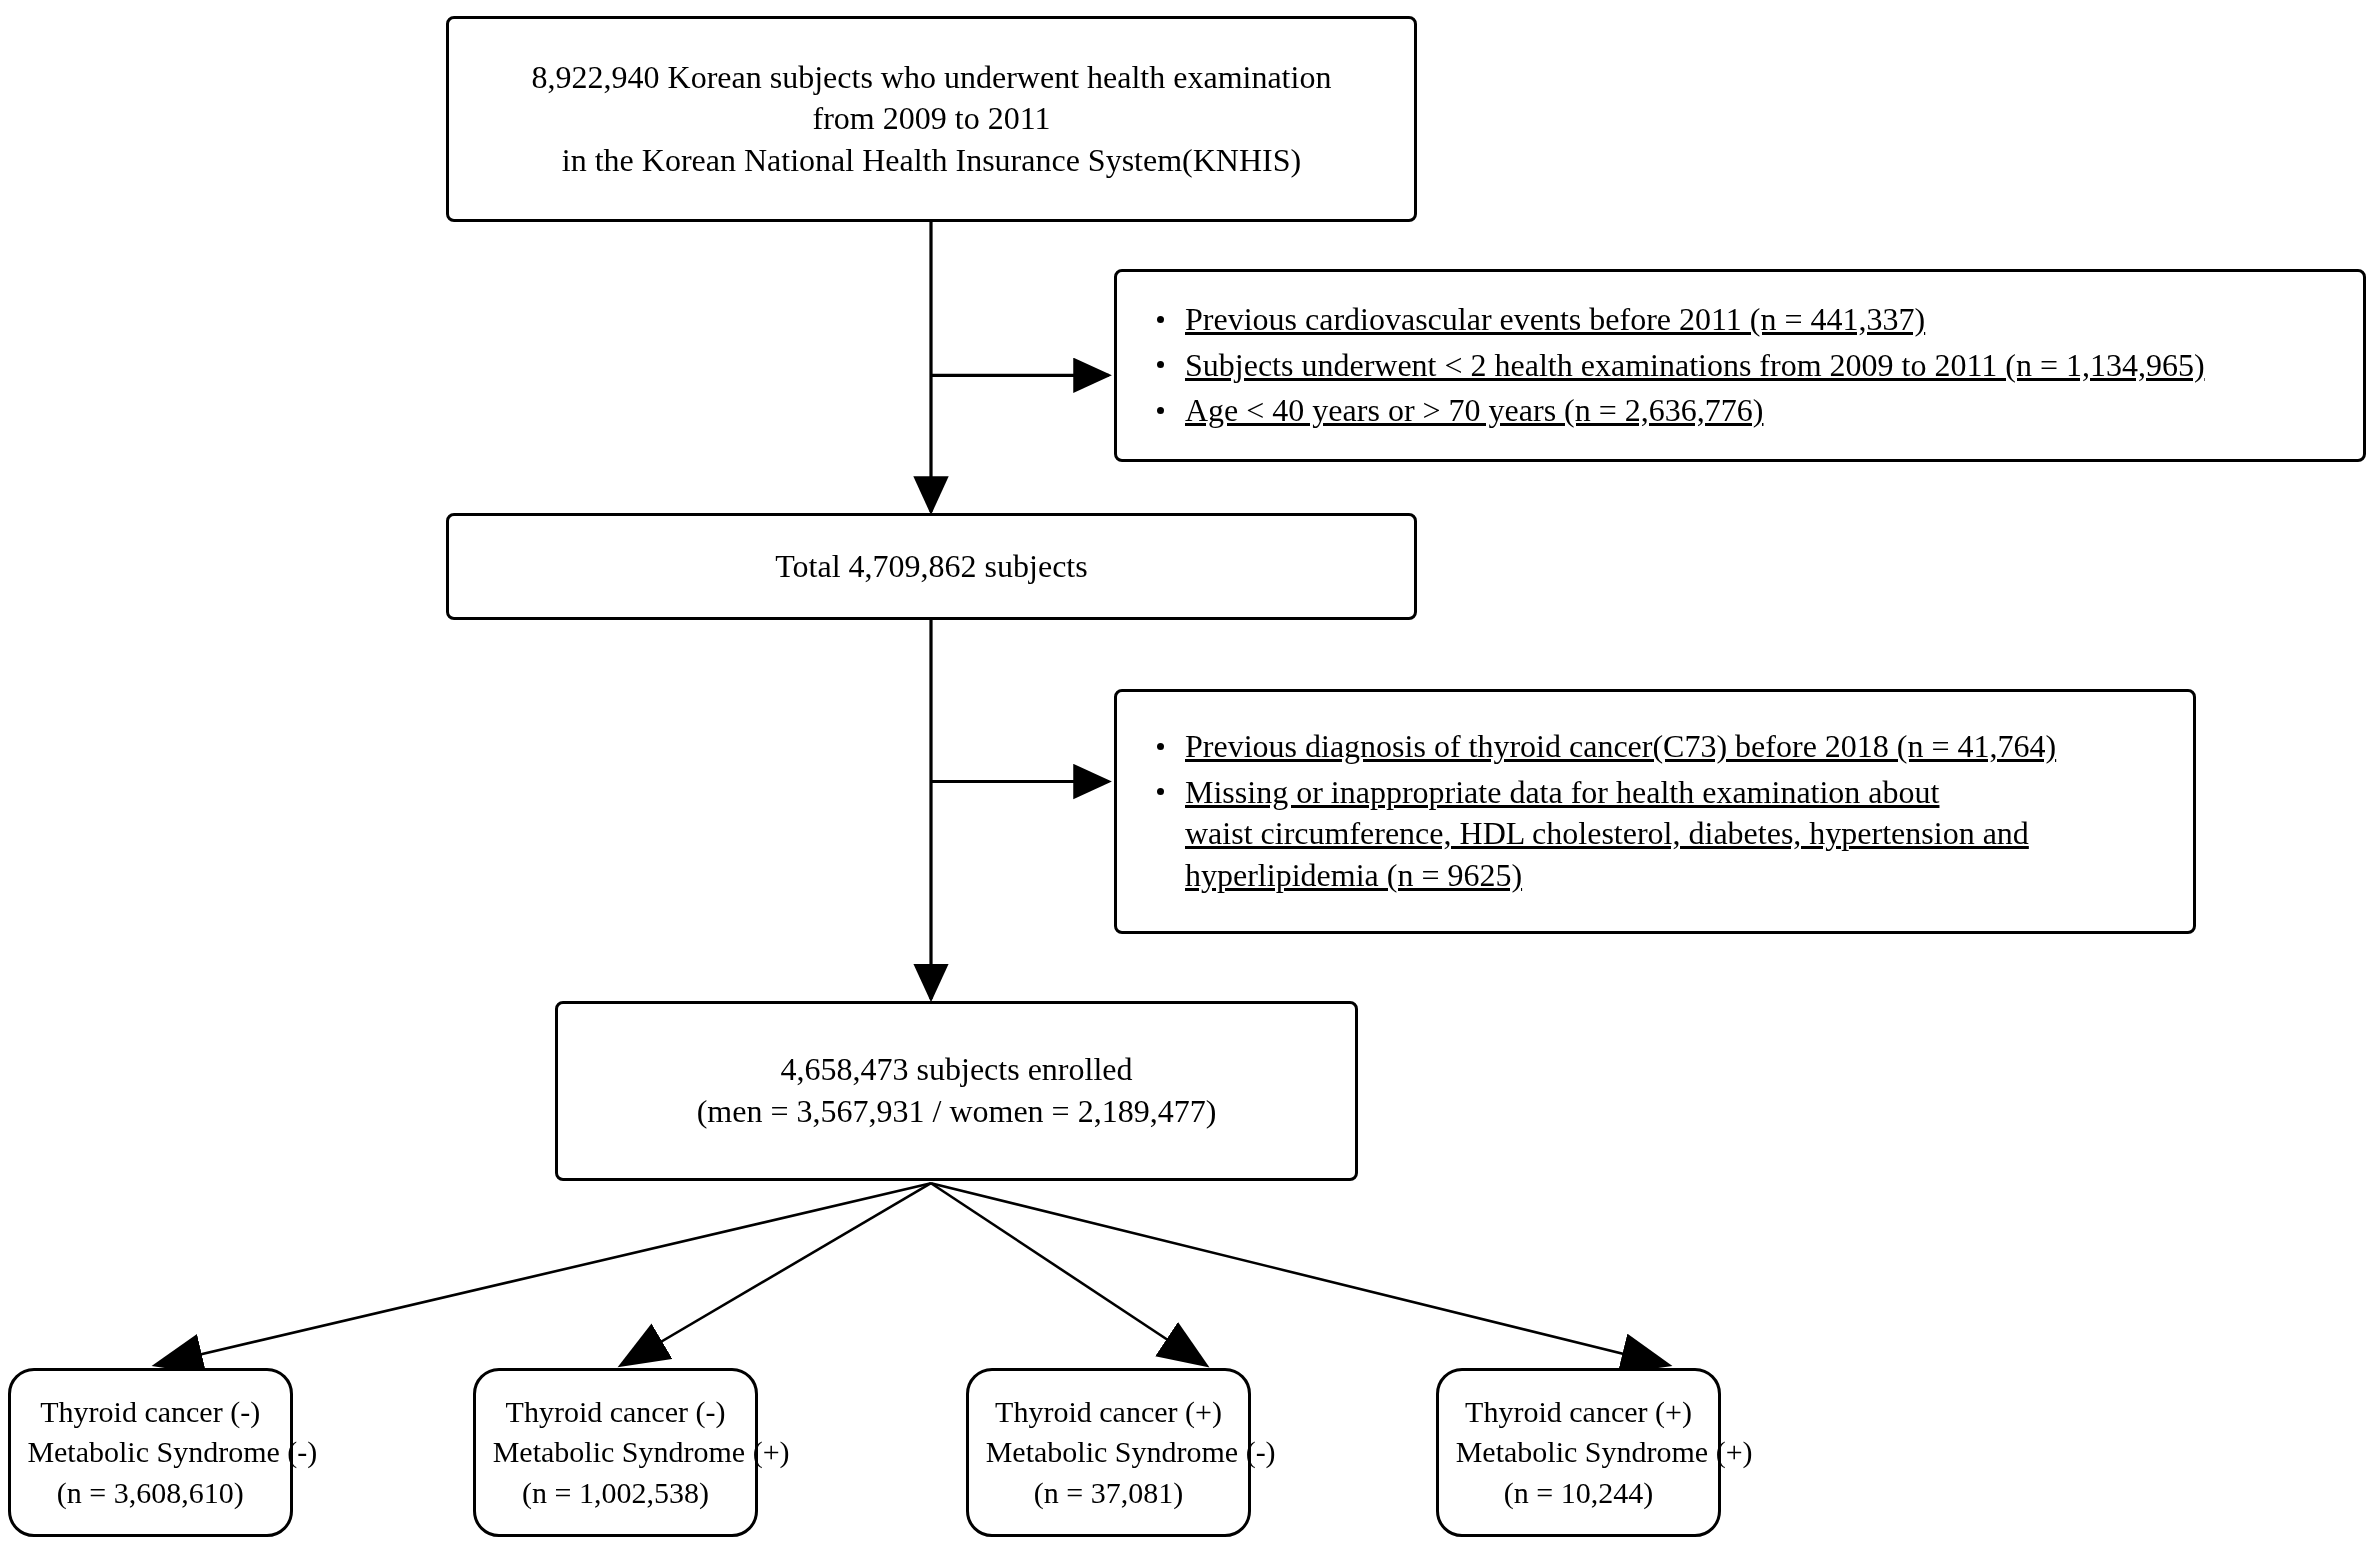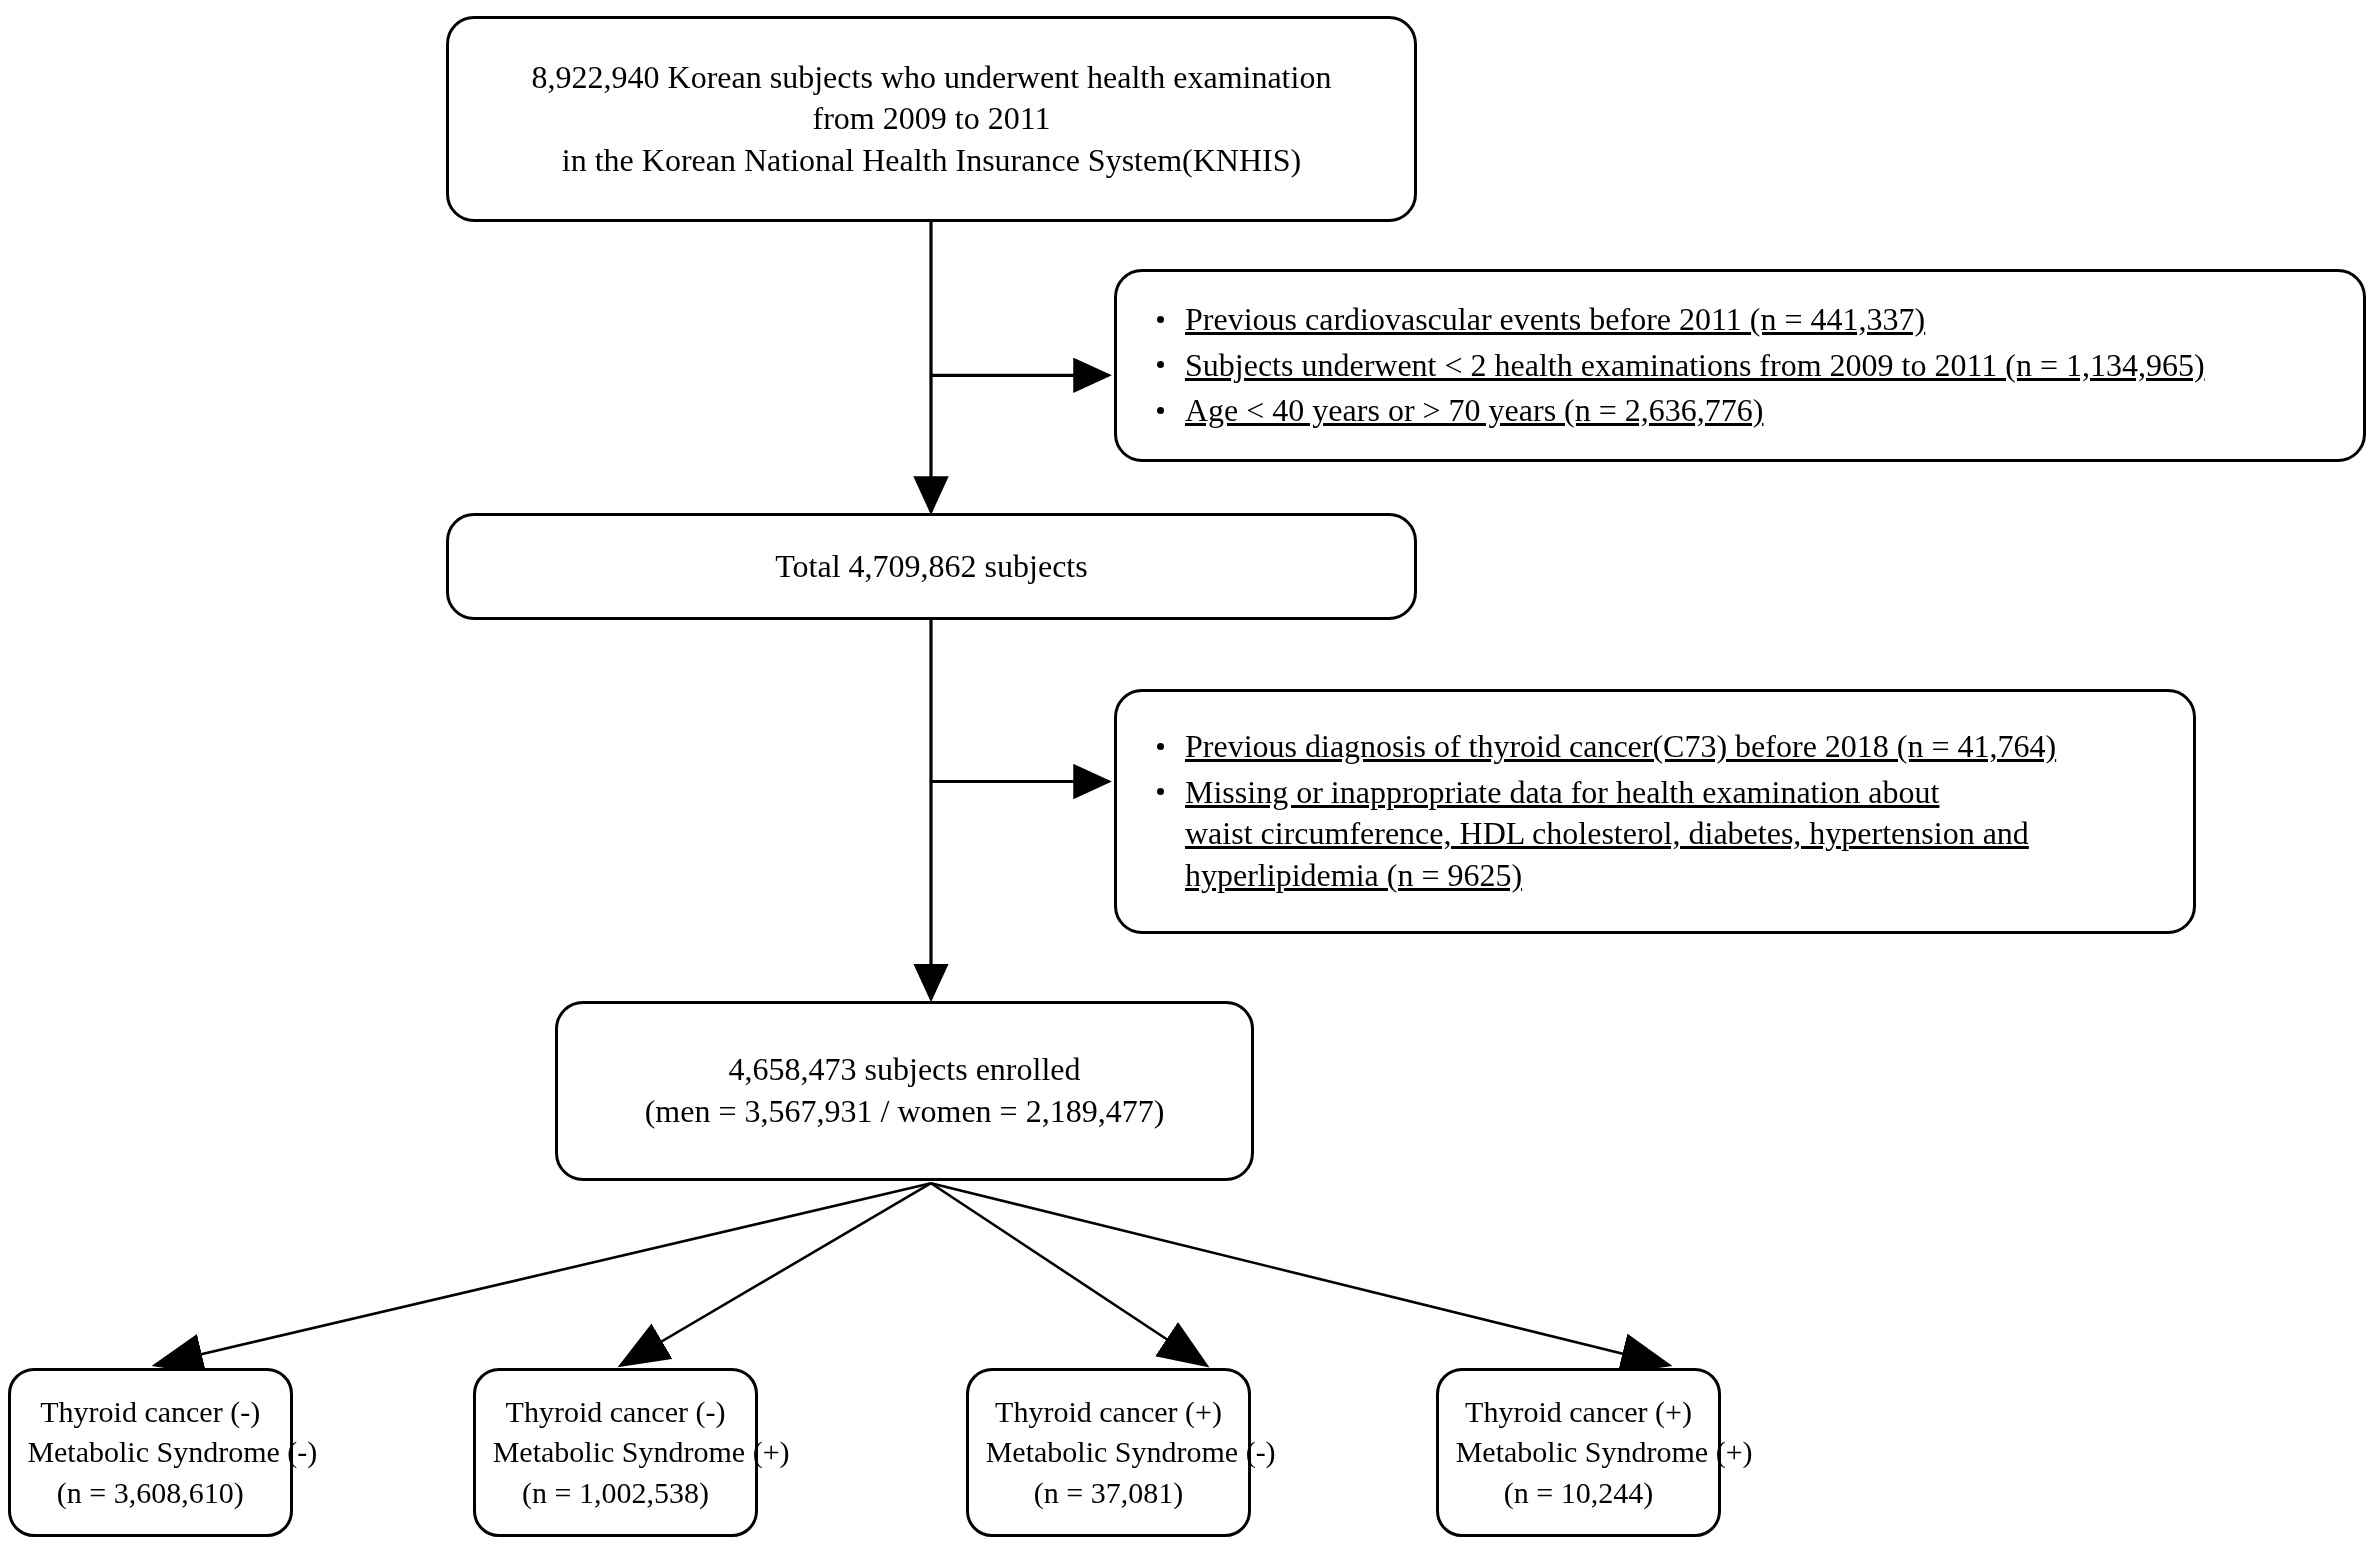--- a/index.html
+++ b/index.html
@@ -22,42 +22,42 @@
     top: 0;
     width: 2377px;
     height: 1554px;
     pointer-events: none;
   }
   .node {
     position: absolute;
     box-sizing: border-box;
     background: #ffffff;
     border: 3.2px solid #000000;
-    border-radius: 28px;
+    border-radius: 8px;
     display: flex;
     align-items: center;
     justify-content: center;
     z-index: 2;
   }
   .node-inner {
     width: 100%;
     padding: 0 16.7px;
     box-sizing: border-box;
   }
   .line {
     display: block;
     text-align: center;
     font-size: 32px;
     line-height: 1.30;
     white-space: nowrap;
   }
   
   #node-source   { left: 446px;  top: 16px;   width: 971px; height: 206px; }
   #node-total    { left: 446px;  top: 513px;  width: 971px; height: 107px; }
-  #node-enrolled { left: 555px;  top: 1001px; width: 699px; height: 180px; justify-content: flex-end; }
+  #node-enrolled { left: 555px;  top: 1001px; width: 803px; height: 180px; justify-content: flex-end; }
 
   #node-exclude-1 { left: 1114px; top: 269px;  width: 1252px; height: 193px; }
   #node-exclude-2 { left: 1114px; top: 689px; width: 1082px; height: 245px; }
 
   .exclude .node-inner {
     padding: 0 26px 0 35px;
   }
   .bullets {
     list-style: none;
     margin: 0;

